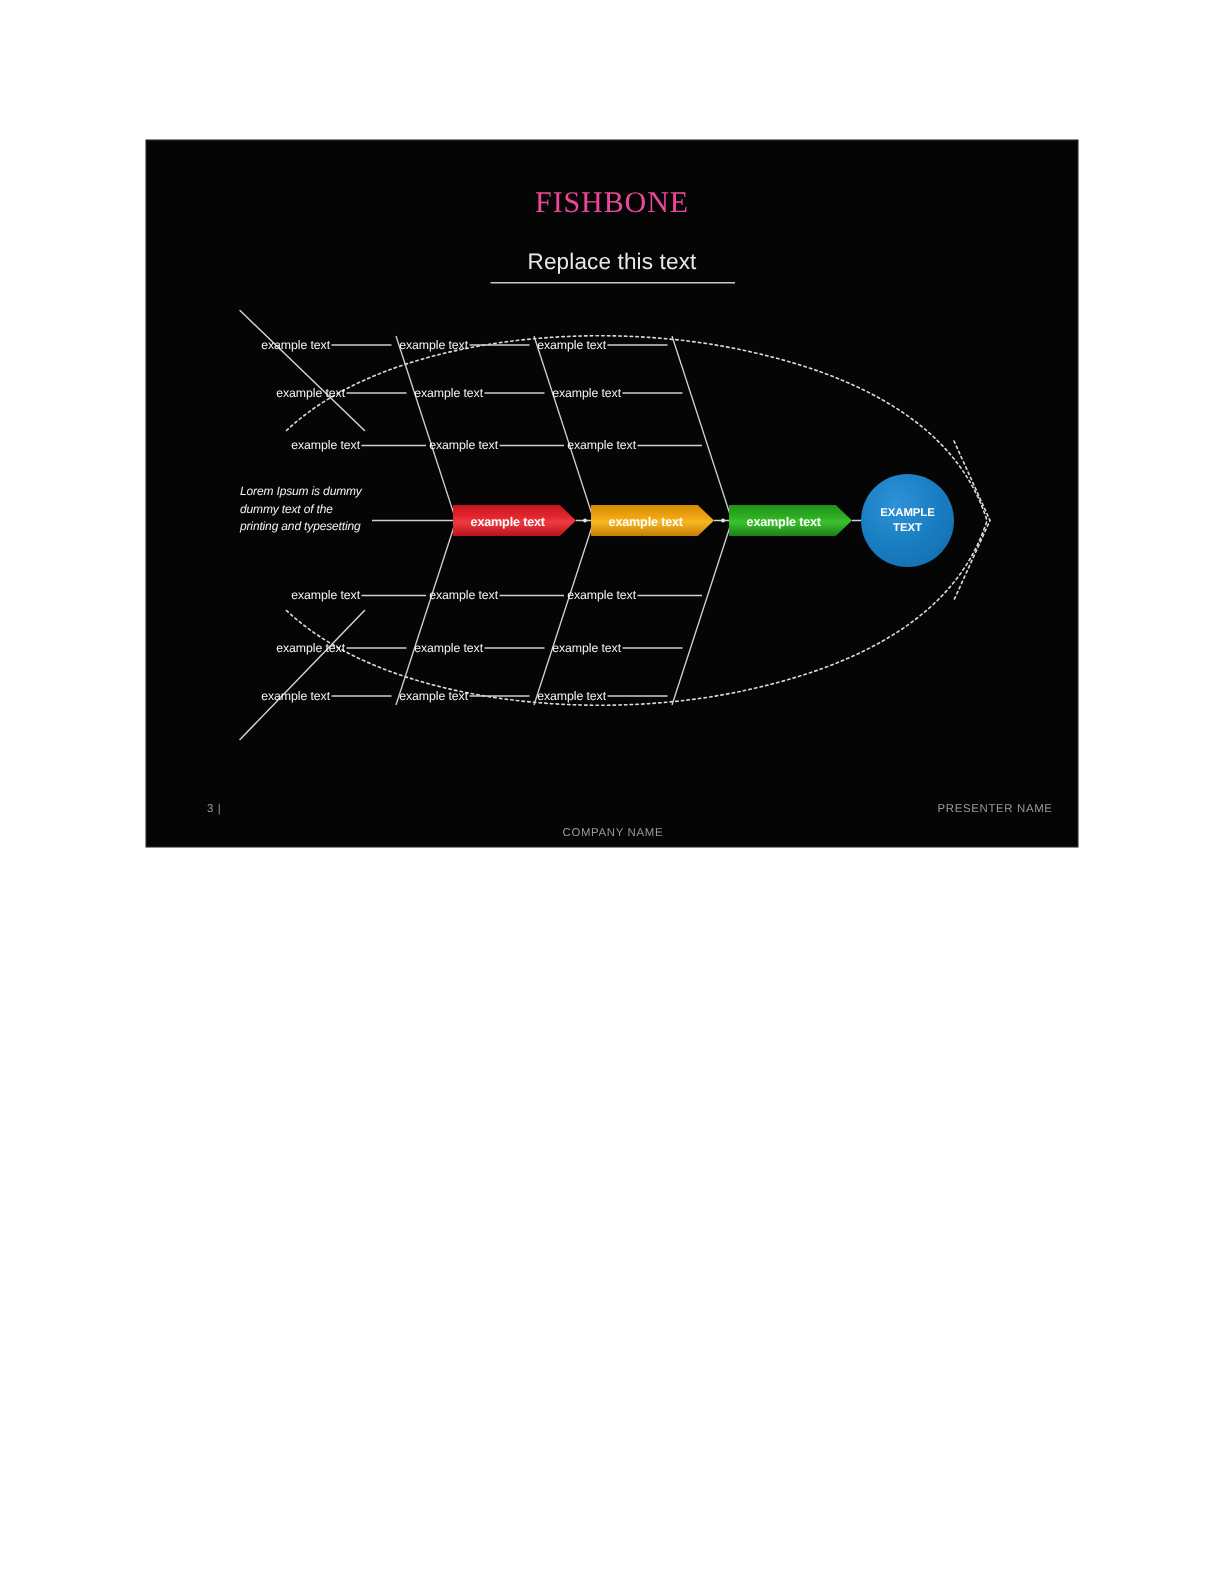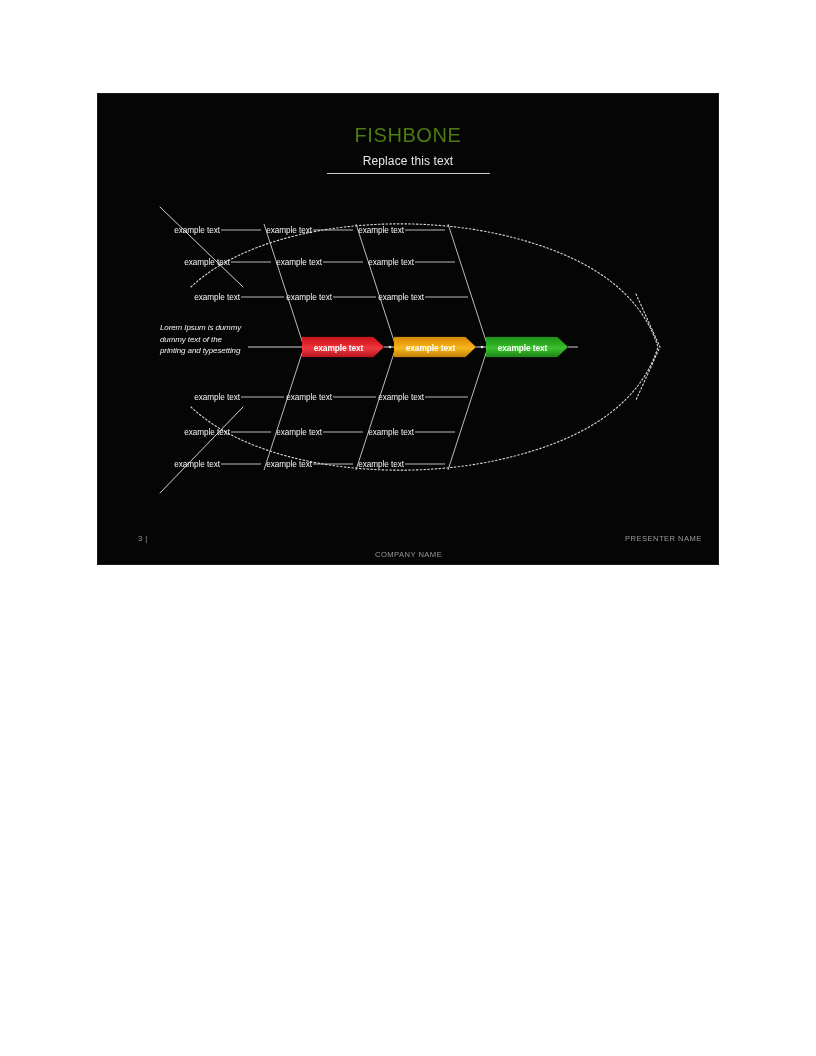--- a/index.html
+++ b/index.html
@@ -31,28 +31,29 @@
   #title-block {
     position: absolute;
     left: 0;
     top: 30px;
     width: 100%;
     text-align: center;
   }
   #slide-title {
     font-size: 20px;
     letter-spacing: 0.6px;
-    color: #4d7c0f;
+    color: #ec4899;
     font-weight: 400;
     line-height: 1.1;
     margin: 0;
+    font-family: Liberation Serif, serif;
   }
   #slide-subtitle {
-    margin-top: 8px;
-    font-size: 12px;
+    margin-top: 20px;
+    font-size: 15px;
     color: #e8e8e8;
     font-weight: 400;
     letter-spacing: 0.1px;
     text-align: center;
   }
   #title-rule {
     margin: 5px auto 0 auto;
     width: 163px;
     height: 1px;
     background: #c9c9c9;
@@ -265,20 +266,24 @@
   <div class="chev" id="chev-1">
     <span>example text</span>
   </div>
   <div class="chev" id="chev-2">
     <span>example text</span>
   </div>
   <div class="chev" id="chev-3">
     <span>example text</span>
   </div>
 
+  <div id="head-circle">
+    <span>EXAMPLE</span>
+    <span>TEXT</span>
+  </div>
 
   <div id="footer">
     <div class="footer-item" id="footer-page">3 |</div>
     <div class="footer-item" id="footer-company">COMPANY NAME</div>
     <div class="footer-item" id="footer-presenter">PRESENTER NAME</div>
   </div>
 
 </div>
 
 </body></html>

